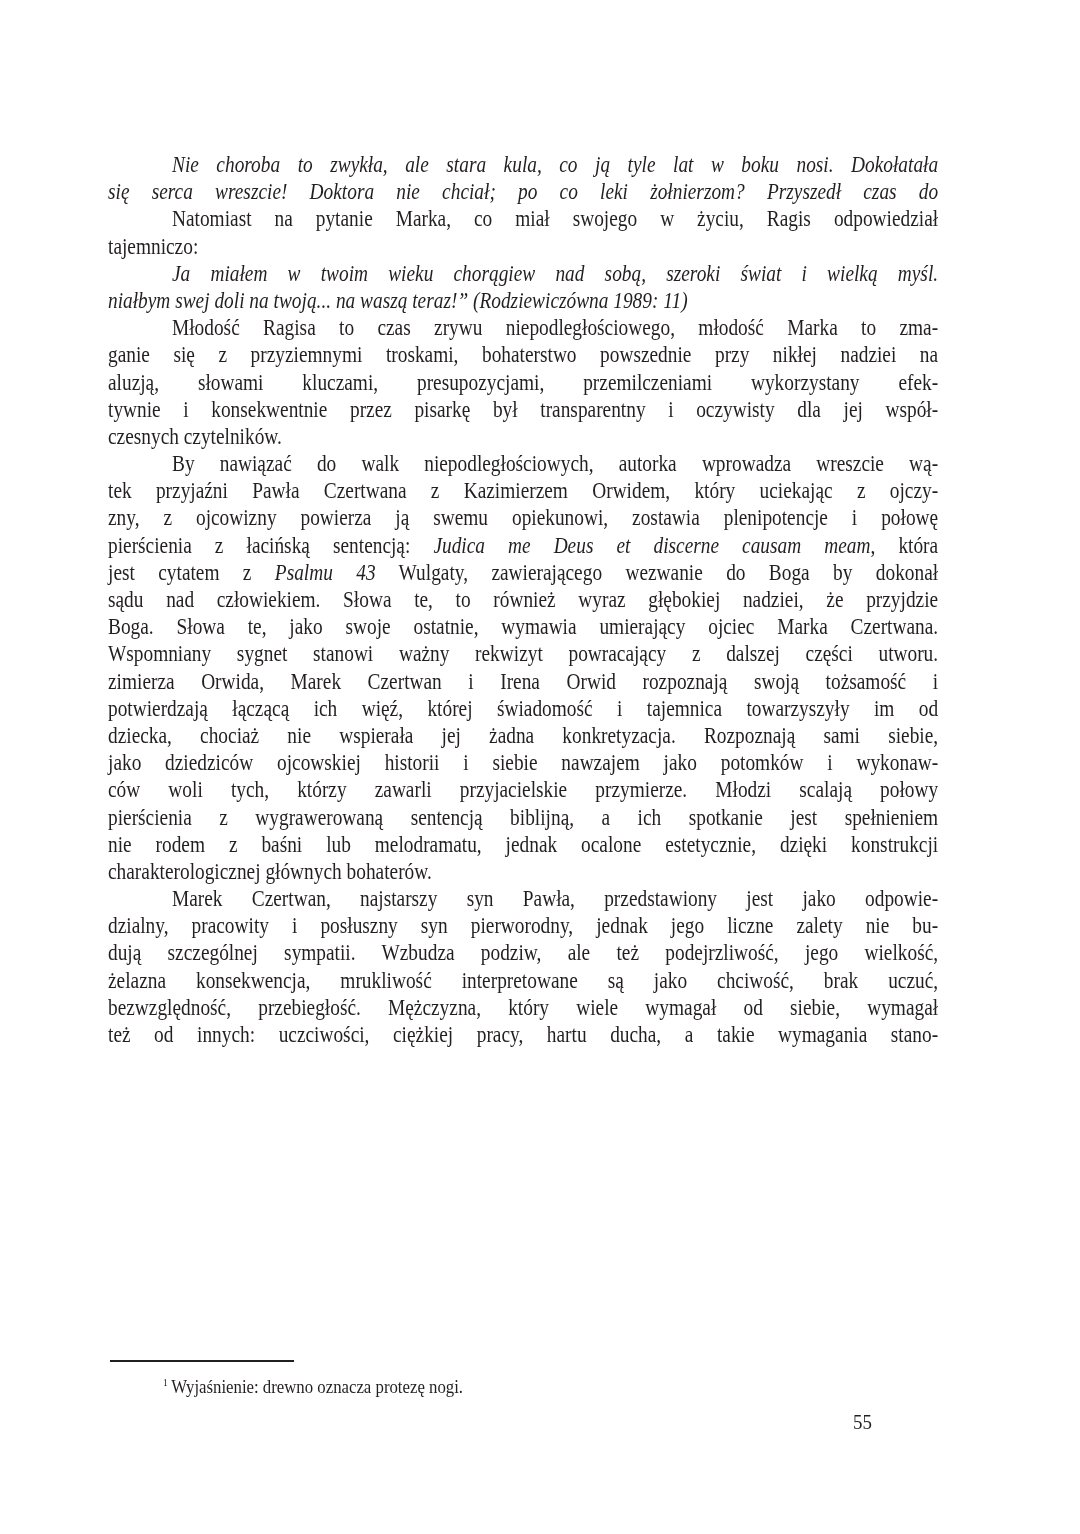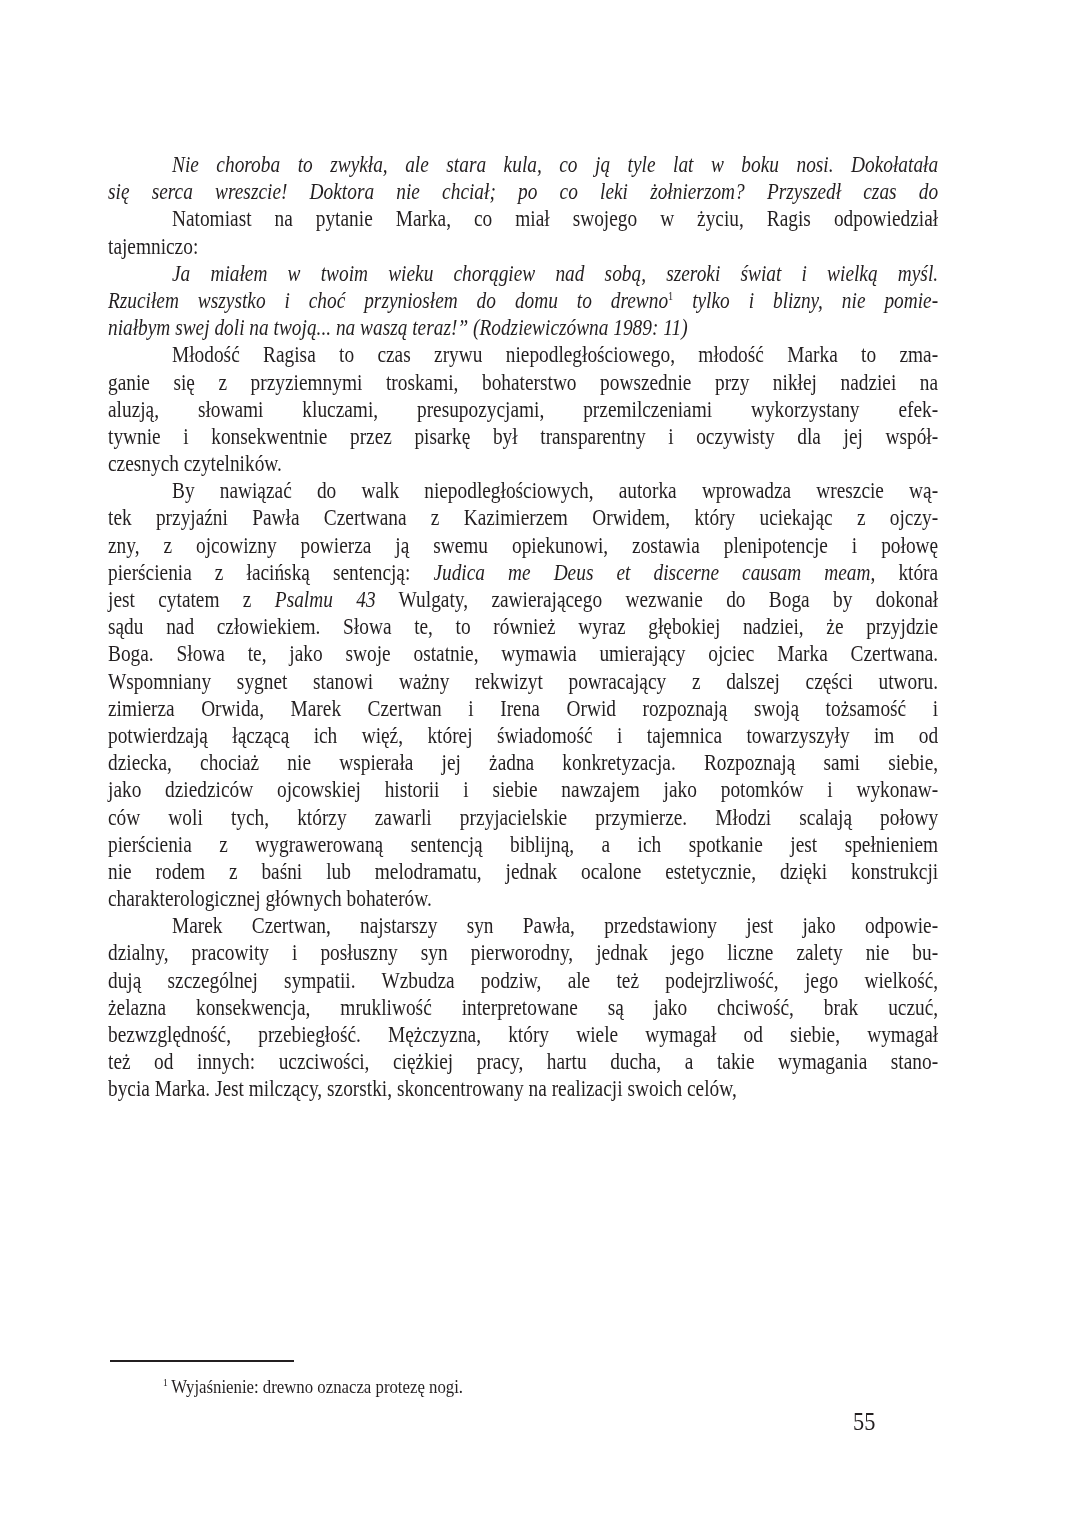--- a/index.html
+++ b/index.html
@@ -97,21 +97,21 @@
   .footnote sup {
     font-size: 11px;
     vertical-align: super;
     line-height: 0;
     margin-right: 4px;
   }
   .page-number {
     position: absolute;
     left: 853px;
     top: 1409px;
-    font-size: 26px;
+    font-size: 22px;
     line-height: 26px;
   }
   .page-number span {
     display: inline-block;
     transform: scaleX(0.86);
     transform-origin: left center;
   }
 </style>
 </head>
 <body>
@@ -121,21 +121,20 @@
       <div>
         <div class="line indent italic"><span class="squeeze"><span class="inner">Nie choroba to zwykła, ale stara kula, co ją tyle lat w boku nosi. Dokołatała</span></span></div>
         <div class="line italic"><span class="squeeze"><span class="inner">się serca wreszcie! Doktora nie chciał; po co leki żołnierzom? Przyszedł czas do</span></span></div>
       </div>
       <div>
         <div class="line indent"><span class="squeeze"><span class="inner">Natomiast na pytanie Marka, co miał swojego w życiu, Ragis odpowiedział</span></span></div>
         <div class="line last"><span class="squeeze"><span class="inner">tajemniczo:</span></span></div>
       </div>
       <div>
         <div class="line indent italic"><span class="squeeze"><span class="inner">Ja miałem w twoim wieku chorągiew nad sobą, szeroki świat i wielką myśl.</span></span></div>
-        <div class="line italic"><span class="squeeze"><span class="inner"><span>Rzuciłem wszystko i choć przyniosłem do domu to drewno</span><sup class="fn">1</sup><span> tylko i blizny, nie pomie-</span></span></span></div>
         <div class="line last italic"><span class="squeeze"><span class="inner">niałbym swej doli na twoją... na waszą teraz!” (Rodziewiczówna 1989: 11)</span></span></div>
       </div>
       <div>
         <div class="line indent"><span class="squeeze"><span class="inner">Młodość Ragisa to czas zrywu niepodległościowego, młodość Marka to zma-</span></span></div>
         <div class="line"><span class="squeeze"><span class="inner">ganie się z przyziemnymi troskami, bohaterstwo powszednie przy nikłej nadziei na</span></span></div>
         <div class="line"><span class="squeeze"><span class="inner">aluzją, słowami kluczami, presupozycjami, przemilczeniami wykorzystany efek-</span></span></div>
         <div class="line"><span class="squeeze"><span class="inner">tywnie i konsekwentnie przez pisarkę był transparentny i oczywisty dla jej współ-</span></span></div>
         <div class="line last"><span class="squeeze"><span class="inner">czesnych czytelników.</span></span></div>
       </div>
       <div>
@@ -156,21 +155,20 @@
         <div class="line"><span class="squeeze"><span class="inner">nie rodem  z baśni lub melodramatu, jednak ocalone estetycznie, dzięki konstrukcji</span></span></div>
         <div class="line last"><span class="squeeze"><span class="inner">charakterologicznej głównych bohaterów.</span></span></div>
       </div>
       <div>
         <div class="line indent"><span class="squeeze"><span class="inner">Marek Czertwan, najstarszy syn Pawła, przedstawiony jest jako odpowie-</span></span></div>
         <div class="line"><span class="squeeze"><span class="inner">dzialny, pracowity i posłuszny syn pierworodny, jednak jego liczne zalety nie bu-</span></span></div>
         <div class="line"><span class="squeeze"><span class="inner">dują szczególnej sympatii. Wzbudza podziw, ale też podejrzliwość, jego wielkość,</span></span></div>
         <div class="line"><span class="squeeze"><span class="inner">żelazna konsekwencja, mrukliwość interpretowane są jako chciwość, brak uczuć,</span></span></div>
         <div class="line"><span class="squeeze"><span class="inner">bezwzględność, przebiegłość. Mężczyzna, który wiele wymagał od siebie, wymagał</span></span></div>
         <div class="line"><span class="squeeze"><span class="inner">też od innych: uczciwości, ciężkiej pracy, hartu ducha, a takie wymagania stano-</span></span></div>
-        <div class="line last"><span class="squeeze"><span class="inner">bycia Marka. Jest milczący, szorstki, skoncentrowany na realizacji swoich celów,</span></span></div>
       </div>
     </div>
 
   <div class="footnote-rule"></div>
 
   <div class="footnote">
     <span class="squeeze-fn"><sup>1</sup><span>Wyjaśnienie: drewno oznacza protezę nogi.</span></span>
   </div>
 
   <div class="page-number"><span>55</span></div>

